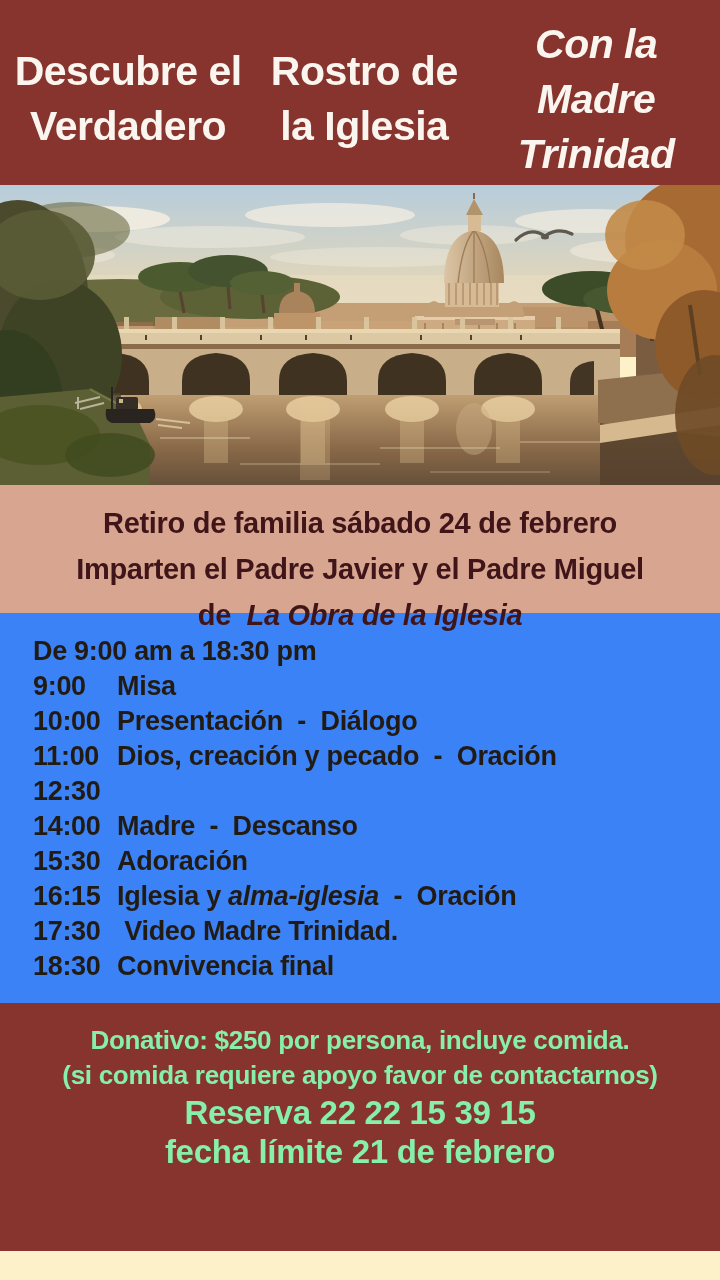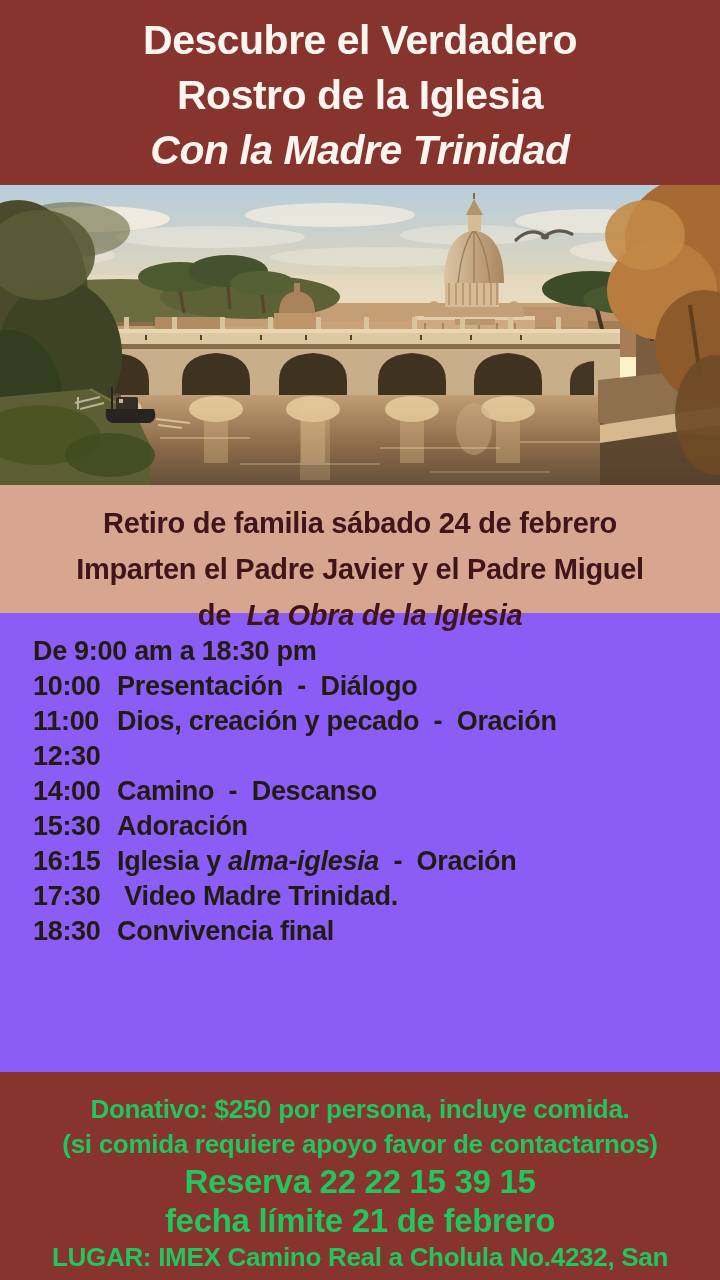--- a/index.html
+++ b/index.html
@@ -5,49 +5,49 @@
   html,body{margin:0;padding:0;background:#555;}
   #flyer{
     position:relative;width:720px;height:1280px;margin:0 auto;
     overflow:hidden;background:#fdf1c9;
     font-family:"Liberation Sans","DejaVu Sans",sans-serif;
     -webkit-font-smoothing:antialiased;
   }
   
   .band-title{
     height:185px;background:#87342e;color:#faf5ee;
-    display:flex;flex-direction:column;align-items:center;justify-content:flex-start;
+    display:flex;flex-direction:row;align-items:center;justify-content:flex-start;
     padding-top:13px;box-sizing:border-box;text-align:center;
   }
   .band-title .t-line{font-size:41px;font-weight:bold;line-height:55px;letter-spacing:-0.5px;}
   .band-title .t-italic{font-style:italic;}
   
   .band-photo{height:300px;position:relative;overflow:hidden;}
   .band-photo svg{display:block;width:720px;height:300px;}
   
   .band-intro{
     height:128px;background:#d8a690;color:#40151a;
     display:flex;flex-direction:column;align-items:center;justify-content:flex-start;
     padding-top:15px;box-sizing:border-box;text-align:center;
   }
   .band-intro .i-line{font-size:29px;font-weight:bold;line-height:46px;letter-spacing:-0.3px;white-space:pre-wrap;}
   .band-intro .i-italic{font-style:italic;}
   
   .band-schedule{
-    height:459px;background:#8b5cf6;color:#221b13;
+    height:390px;background:#3b82f6;color:#221b13;
     padding:21px 20px 0 33px;box-sizing:border-box;
   }
   .sched-header{font-size:27px;font-weight:bold;line-height:35px;letter-spacing:-0.3px;}
   .sched-row{display:flex;font-size:27px;font-weight:bold;line-height:35px;letter-spacing:-0.3px;}
   .sched-time{flex:0 0 84px;}
   .sched-text{white-space:pre-wrap;}
   .sched-text .it{font-style:italic;}
   
   .band-footer{
-    height:248px;background:#87342e;color:#22c55e;
+    height:248px;background:#87342e;color:#86efac;
     display:flex;flex-direction:column;align-items:center;justify-content:flex-start;
     padding-top:20px;box-sizing:border-box;text-align:center;
   }
   .band-footer .f-line{font-size:26px;font-weight:bold;line-height:35px;letter-spacing:-0.3px;max-width:690px;}
   .band-footer .f-big{font-size:33px;line-height:39px;}
   .band-footer .f-place{max-width:645px;}
 </style>
 </head>
 <body>
 
@@ -280,33 +280,37 @@
   <div class="band-intro">
     <div class="i-line">Retiro de familia sábado 24 de febrero</div>
     <div class="i-line">Imparten el Padre Javier y el Padre Miguel</div>
     <div class="i-line"><span>de  </span><span class="i-italic">La Obra de la Iglesia</span></div>
   </div>
 
   <div class="band-schedule">
     <div class="sched-header">De 9:00 am a 18:30 pm</div>
 
     <div class="sched-row">
+      <span class="sched-time">9:00</span>
+      <span class="sched-text">Misa</span>
+    </div>
+    <div class="sched-row">
       <span class="sched-time">10:00</span>
       <span class="sched-text">Presentación  -  Diálogo</span>
     </div>
     <div class="sched-row">
       <span class="sched-time">11:00</span>
       <span class="sched-text">Dios, creación y pecado  -  Oración</span>
     </div>
     <div class="sched-row">
       <span class="sched-time">12:30</span>
     </div>
     <div class="sched-row">
       <span class="sched-time">14:00</span>
-      <span class="sched-text">Camino  -  Descanso</span>
+      <span class="sched-text">Madre  -  Descanso</span>
     </div>
     <div class="sched-row">
       <span class="sched-time">15:30</span>
       <span class="sched-text">Adoración</span>
     </div>
     <div class="sched-row">
       <span class="sched-time">16:15</span>
       <span class="sched-text"><span>Iglesia y </span><span class="it">alma-iglesia</span><span>  -  Oración</span></span>
     </div>
     <div class="sched-row">
@@ -317,16 +321,15 @@
       <span class="sched-time">18:30</span>
       <span class="sched-text">Convivencia final</span>
     </div>
   </div>
 
   <div class="band-footer">
     <div class="f-line">Donativo: $250 por persona, incluye comida.</div>
     <div class="f-line">(si comida requiere apoyo favor de contactarnos)</div>
     <div class="f-line f-big">Reserva 22 22 15 39 15</div>
     <div class="f-line f-big">fecha límite 21 de febrero</div>
-    <div class="f-line f-place">LUGAR: IMEX Camino Real a Cholula No.4232, San Andrés Cholula, Puebla</div>
   </div>
 
 </div>
 
 </body></html>

